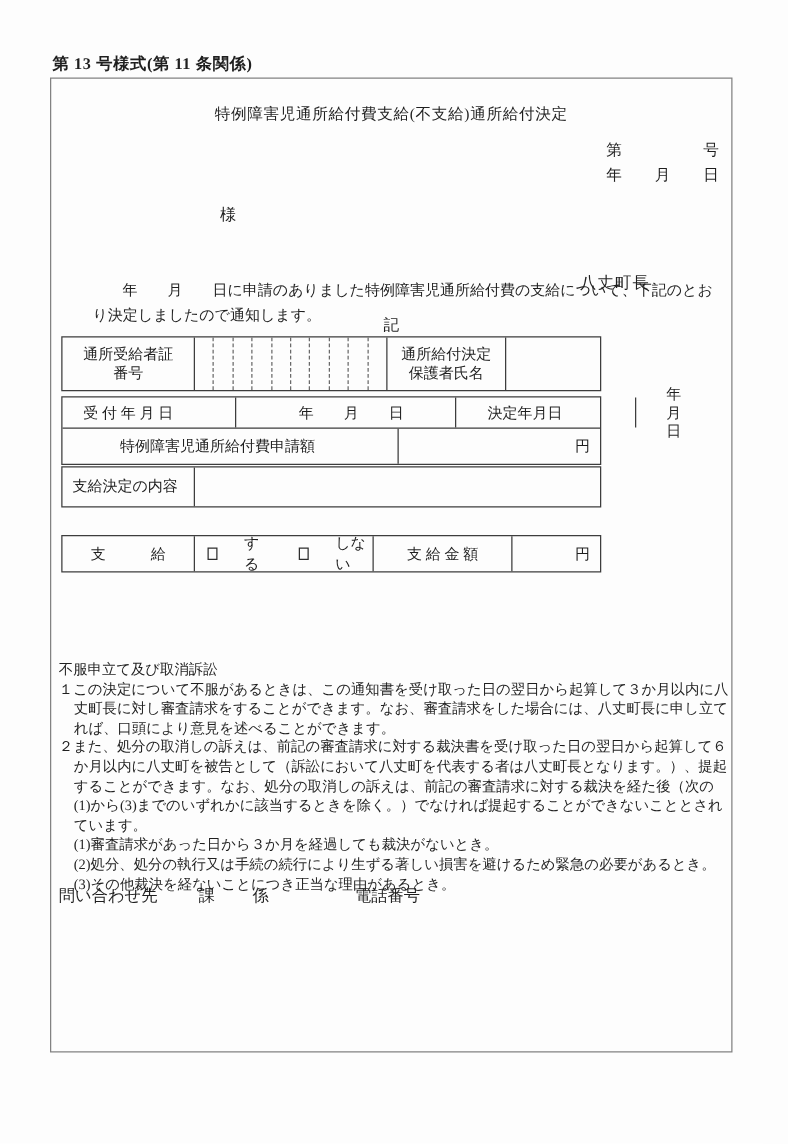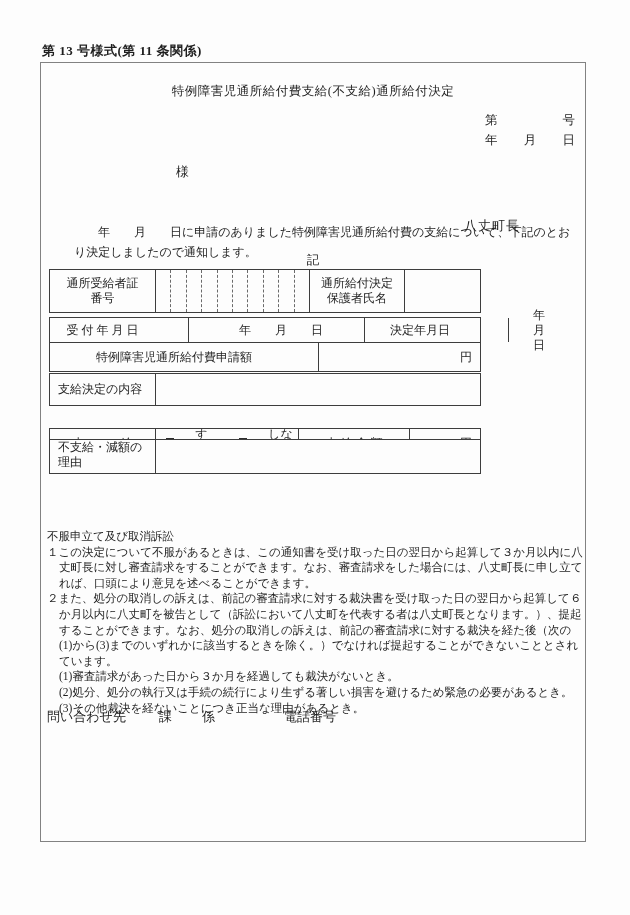--- a/index.html
+++ b/index.html
@@ -152,29 +152,20 @@
           </span>
         </div>
         <div class="cell c-decdate">支 給 金 額</div>
         <div class="cell c-grow right-pad">
           <span></span>
           <span>円</span>
         </div>
       </div>
     </div>
 
-    <div class="tbl tbl-2d">
-      <div class="trow r-denial">
-        <div class="cell c-lbl two-line left-pad" style="align-items:flex-start;">
-          <span>不支給・減額の</span>
-          <span>理由</span>
-        </div>
-        <div class="cell c-grow"></div>
-      </div>
-    </div>
 
     <div class="appeal">
       <div>不服申立て及び取消訴訟</div>
       <div class="appeal-item">
         <span>１</span><span>この決定について不服があるときは、この通知書を受け取った日の翌日から起算して３か月以内に八丈町長に対し審査請求をすることができます。なお、審査請求をした場合には、八丈町長に申し立てれば、口頭により意見を述べることができます。</span>
       </div>
       <div class="appeal-item">
         <span>２</span><span>また、処分の取消しの訴えは、前記の審査請求に対する裁決書を受け取った日の翌日から起算して６か月以内に八丈町を被告として（訴訟において八丈町を代表する者は八丈町長となります。）、提起することができます。なお、処分の取消しの訴えは、前記の審査請求に対する裁決を経た後（次の(1)から(3)までのいずれかに該当するときを除く。）でなければ提起することができないこととされています。</span>
       </div>
       <div class="appeal-sub">(1)審査請求があった日から３か月を経過しても裁決がないとき。</div>

